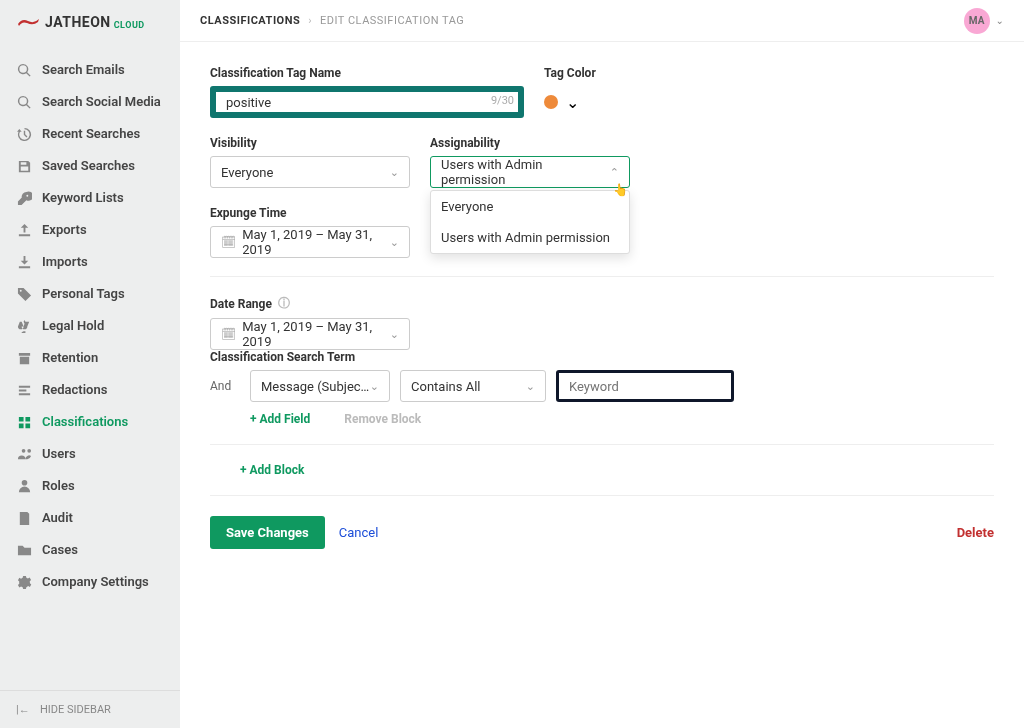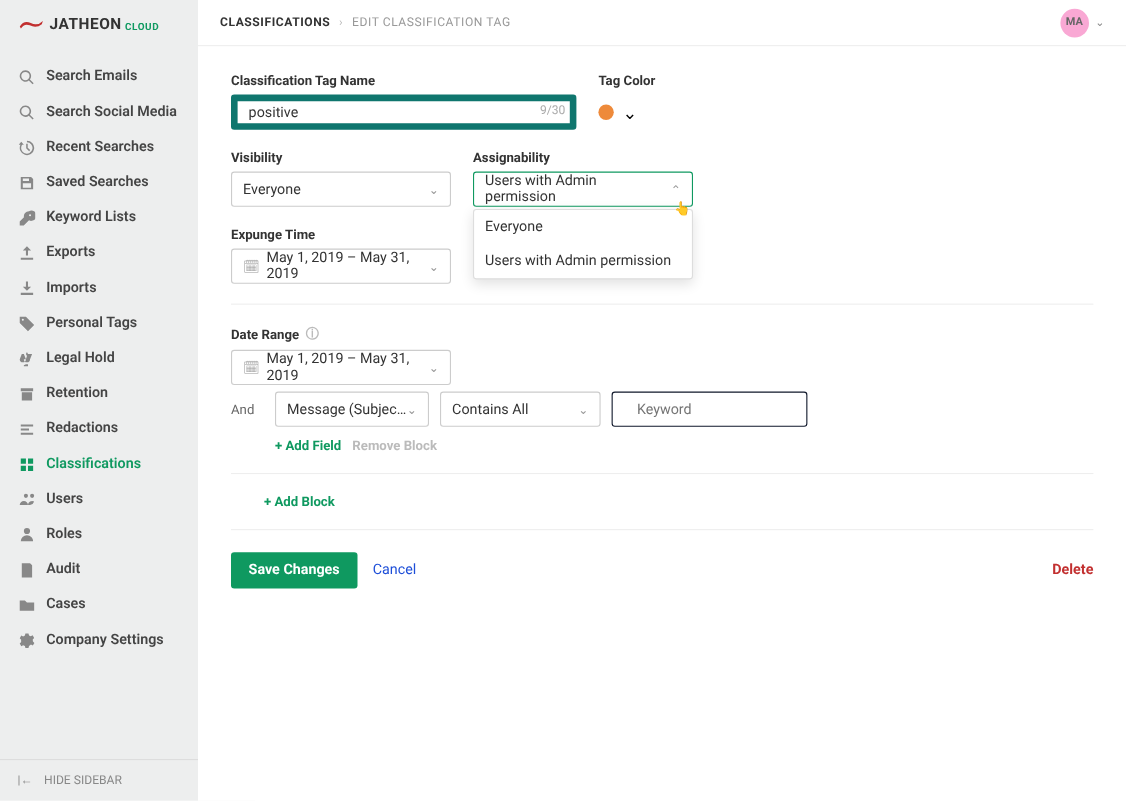--- a/index.html
+++ b/index.html
@@ -38,22 +38,22 @@
 .select .chev3{color:#999;font-size:11px}
 .dropdown{position:absolute;top:34px;left:0;width:200px;background:#fff;border:1px solid #ddd;border-radius:3px;box-shadow:0 4px 12px rgba(0,0,0,0.12);z-index:10}
 .dropdown-item{padding:8px 10px;font-size:13px;color:#333;cursor:pointer}
 .cursor-hand{position:absolute;right:2px;top:27px;font-size:12px;z-index:20;pointer-events:none}
 .cal-ic{color:#999;margin-right:6px;font-size:12px}
 .hr{border:none;border-top:1px solid #eee;margin:18px 0}
 .searchterm-row{display:flex;align-items:center;gap:10px;margin-bottom:10px}
 .and-label{width:30px;font-size:12px;color:#666}
 .select.w140{width:140px}
 .select.w130{width:146px}
-.kw-input{width:178px;height:32px;border:1px solid #0f172a;border-radius:3px;padding:0 22px;font-size:13px}
-.link-btns{display:flex;gap:10px;margin-left:40px}
+.kw-input{width:178px;height:32px;border:3px solid #0f172a;border-radius:3px;padding:0 10px;font-size:13px}
+.link-btns{display:flex;gap:34px;margin-left:40px}
 .link-btn{font-size:12px;font-weight:700;color:#0f9960;cursor:pointer}
 .link-btn.disabled{color:#bbb;cursor:default}
 .actions{display:flex;align-items:center;margin-top:20px}
 .btn-primary{background:#0f9960;color:#fff;border:none;border-radius:3px;padding:9px 16px;font-size:13px;font-weight:700;cursor:pointer}
 .btn-cancel{background:none;border:none;color:#1d4ed8;font-size:13px;margin-left:14px;cursor:pointer}
 .btn-delete{margin-left:auto;background:none;border:none;color:#c23030;font-size:13px;font-weight:700;cursor:pointer}
 svg{width:15px;height:15px;fill:currentColor}
 .logo-lizard{width:24px;height:16px;margin-right:5px}
 </style>
 </head>
@@ -289,20 +289,21 @@
         </div>
       <div class="select w200">
         <span style="display:flex;align-items:center">
             <span class="cal-ic">🗓</span>
             <span>May 1, 2019 – May 31, 2019</span>
           </span>
         <span class="chev3">⌄</span>
       </div>
     </div>
 
+    <div class="field-label">Classification Search Term</div>
     <div class="searchterm-row" style="margin-top:6px">
       <span class="and-label">And</span>
       <div class="select w140">
         <span style="overflow:hidden;white-space:nowrap;text-overflow:ellipsis">Message (Subject, Bod...</span>
         <span class="chev3">⌄</span>
       </div>
       <div class="select w130">
         <span>Contains All</span>
         <span class="chev3">⌄</span>
       </div>

